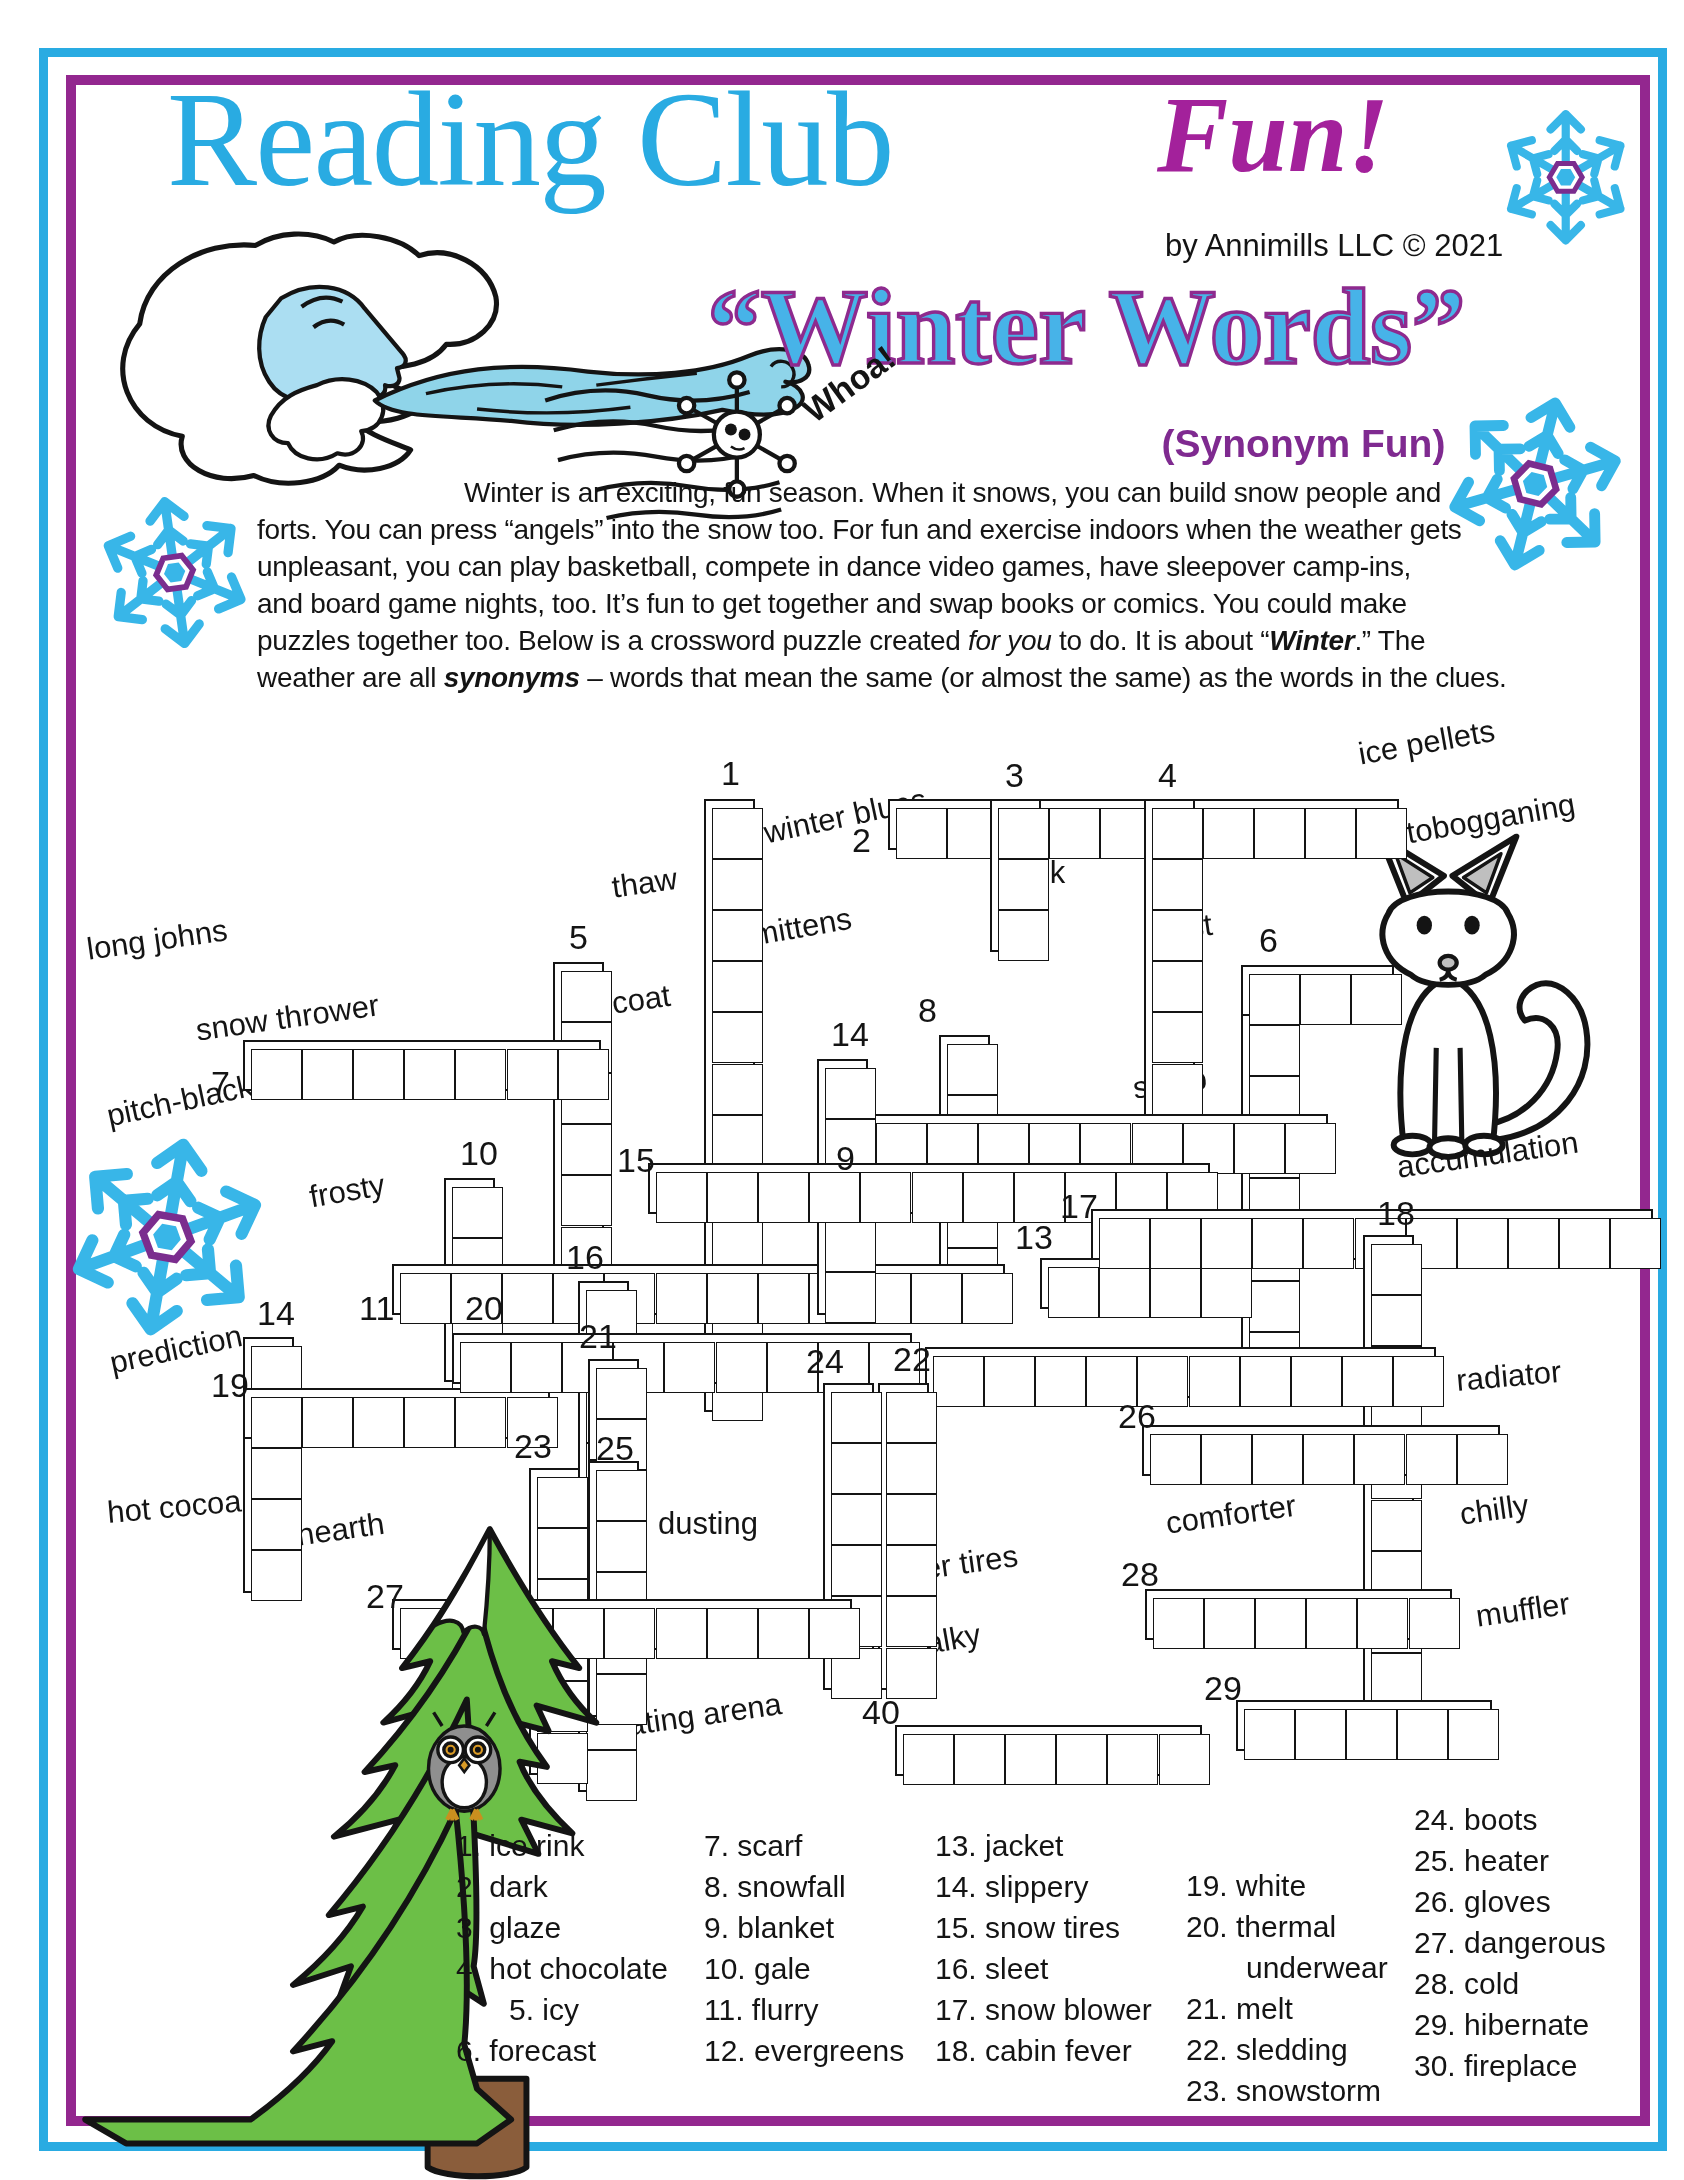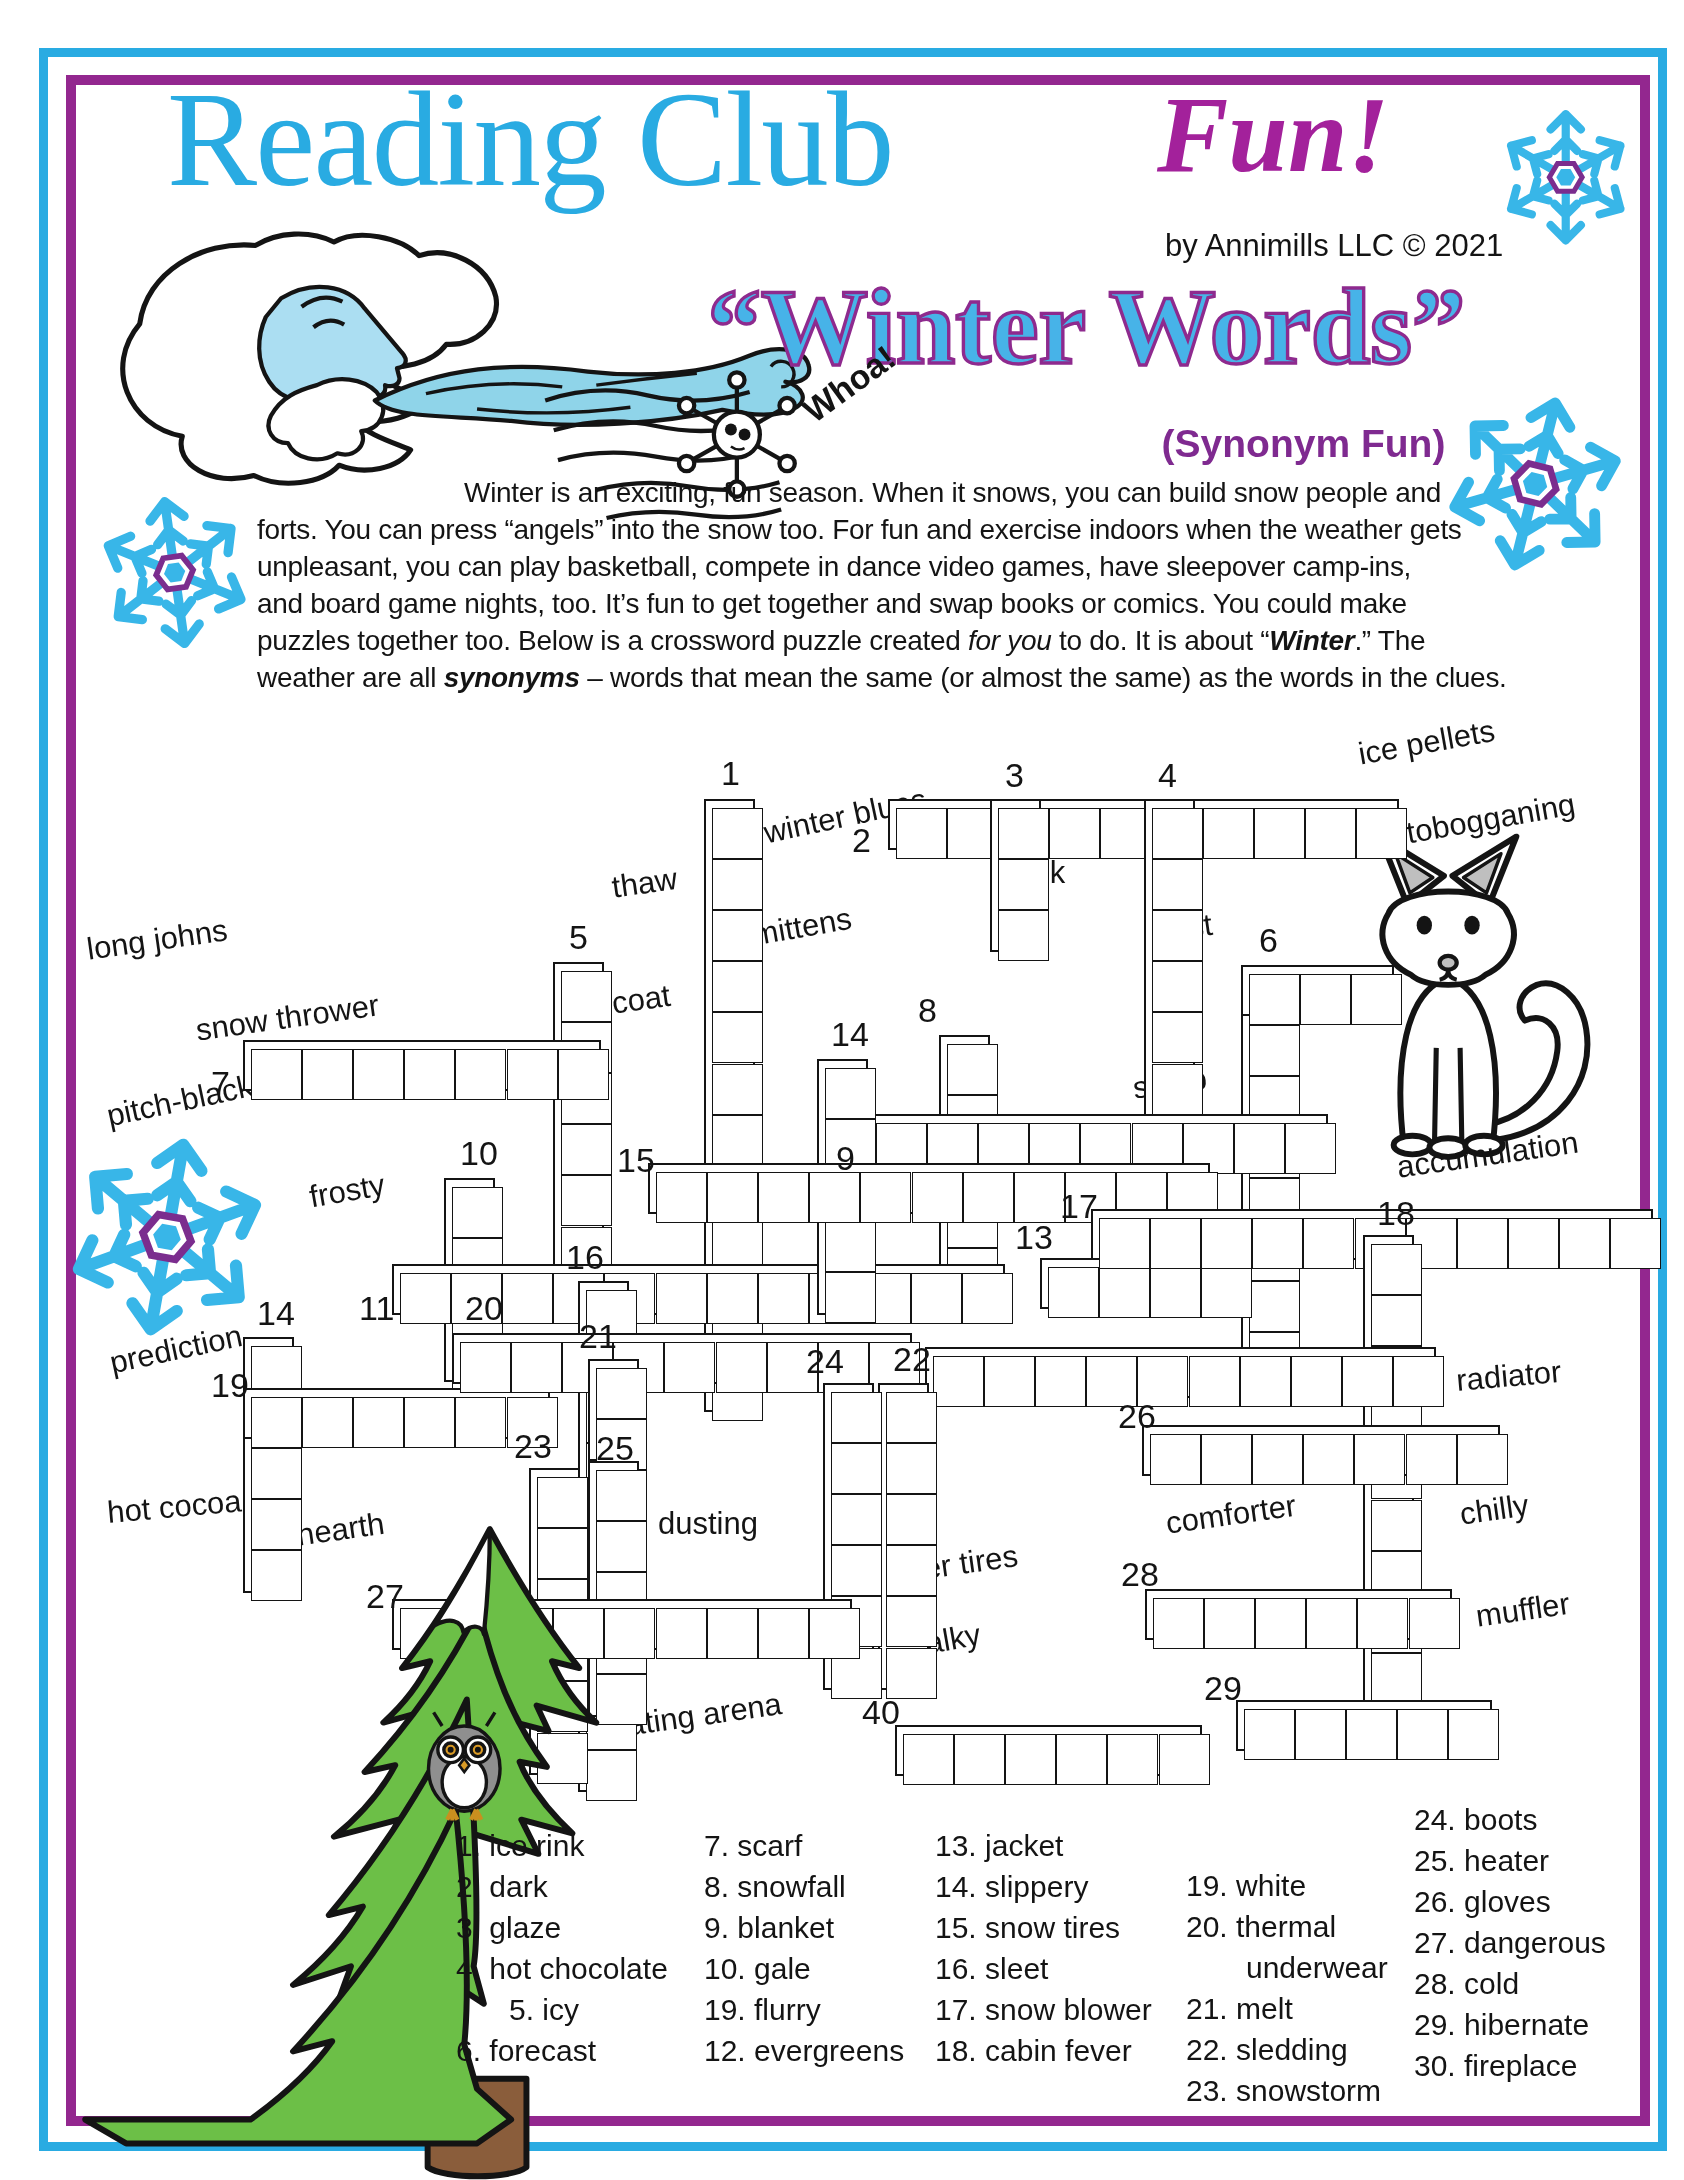--- a/index.html
+++ b/index.html
@@ -520,21 +520,21 @@
         <div class="clue-item">3. glaze</div>
         <div class="clue-item">4. hot chocolate</div>
         <div class="clue-item" style="margin-left: 53px;">5. icy</div>
         <div class="clue-item">6. forecast</div>
       </div>
       <div class="clue-col" style="left: 704px; top: 1825px;">
         <div class="clue-item">7. scarf</div>
         <div class="clue-item">8. snowfall</div>
         <div class="clue-item">9. blanket</div>
         <div class="clue-item">10. gale</div>
-        <div class="clue-item">19. flurry</div>
+        <div class="clue-item">11. flurry</div>
         <div class="clue-item">12. evergreens</div>
       </div>
       <div class="clue-col" style="left: 935px; top: 1825px;">
         <div class="clue-item">13. jacket</div>
         <div class="clue-item">14. slippery</div>
         <div class="clue-item">15. snow tires</div>
         <div class="clue-item">16. sleet</div>
         <div class="clue-item">17. snow blower</div>
         <div class="clue-item">18. cabin fever</div>
       </div>

